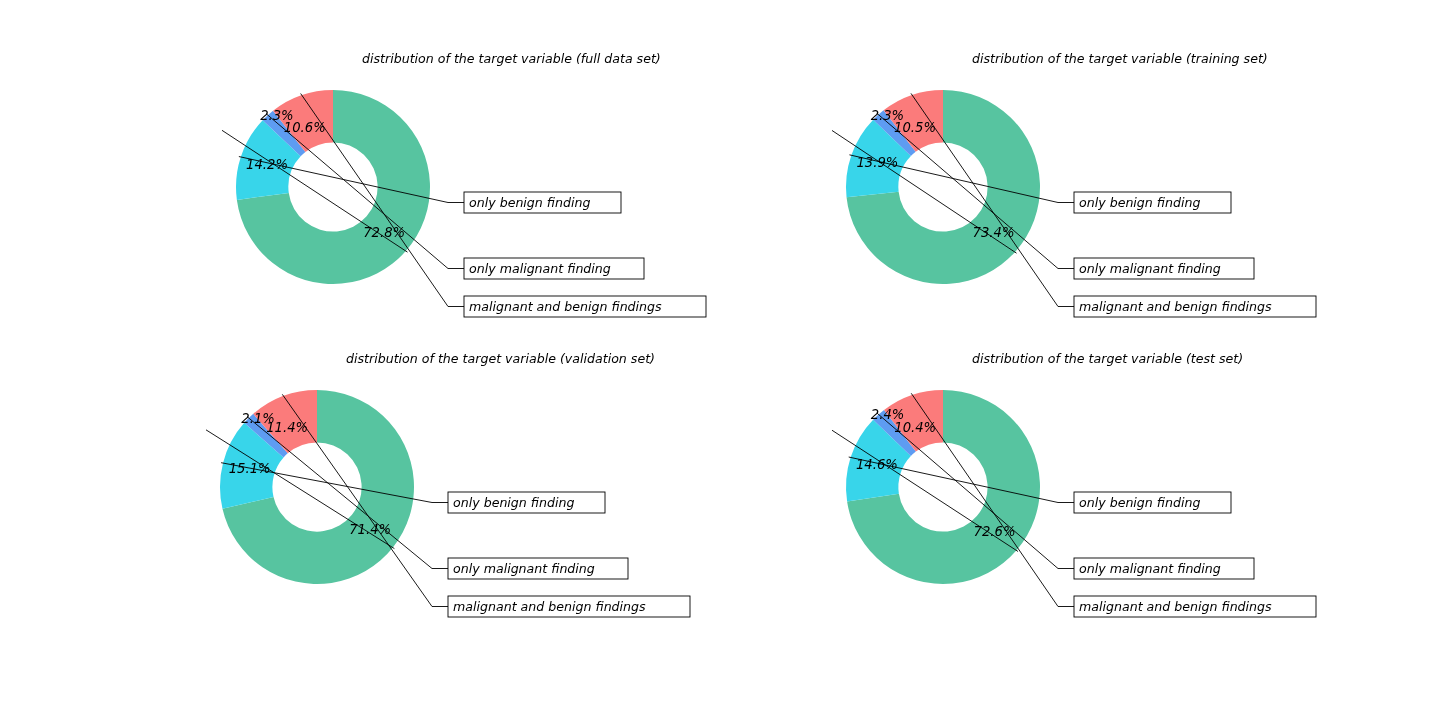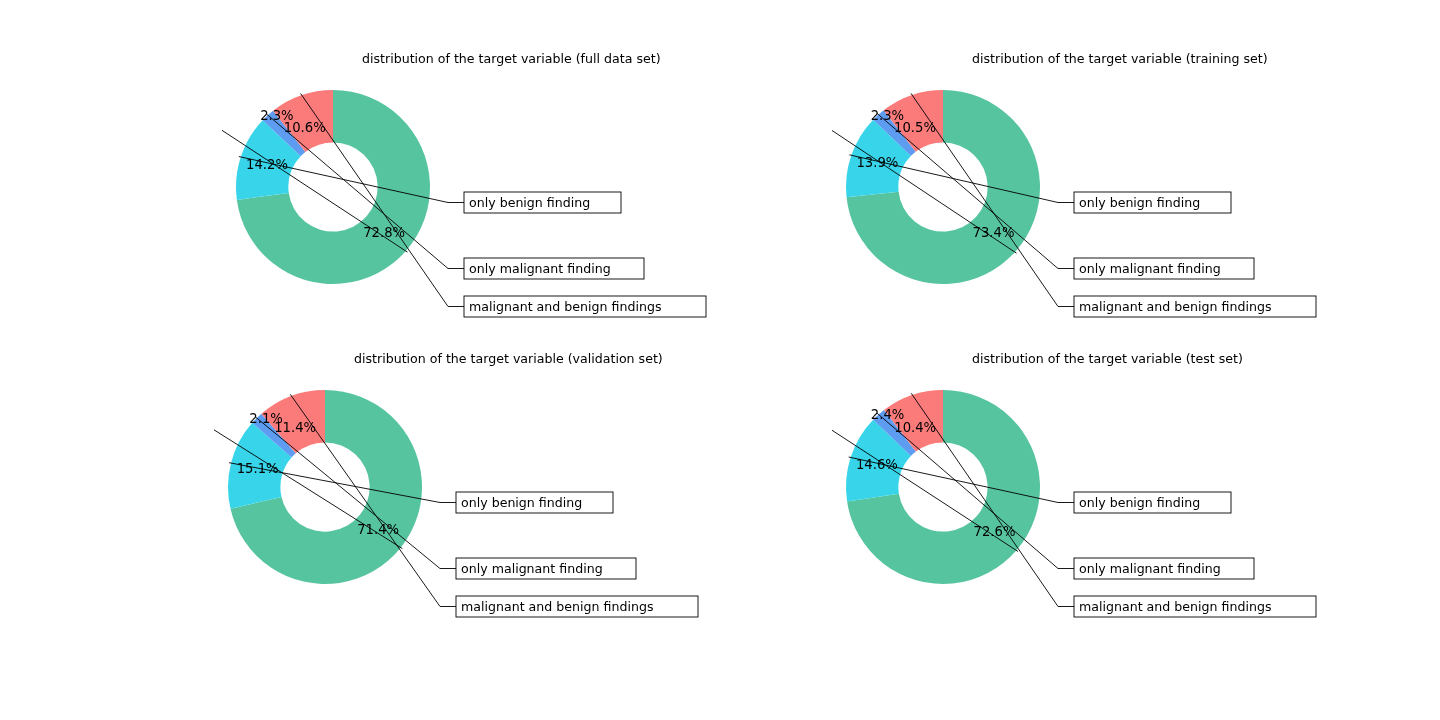--- a/index.html
+++ b/index.html
@@ -11,20 +11,21 @@
     width: 1440px;
     height: 720px;
     font-family: "DejaVu Sans", "Liberation Sans", sans-serif;
     color: #000000;
     overflow: hidden;
   }
   #figure {
     position: relative;
     width: 1312px;
     height: 720px;
+    font-style: italic;
   }
   .panel {
     position: absolute;
     width: 720px;
     height: 360px;
   }
   .panel svg {
     display: block;
     width: 720px;
     height: 360px;
@@ -105,21 +106,21 @@
         <rect x="242" y="152" width="157" height="21" class="labelbox"></rect>
         <text x="247" y="167" class="cat-label" text-anchor="start">only benign finding</text>
         <polyline points="44.92708662563767,73.35562670356947 226,228.5 242,228.5" class="leader"></polyline>
         <rect x="242" y="218" width="180" height="21" class="labelbox"></rect>
         <text x="247" y="233" class="cat-label" text-anchor="start">only malignant finding</text>
         <polyline points="78.98245898449163,53.38375852812591 226,266.5 242,266.5" class="leader"></polyline>
         <rect x="242" y="256" width="242" height="21" class="labelbox"></rect>
         <text x="247" y="271" class="cat-label" text-anchor="start">malignant and benign findings</text>
       </svg>
     </div>
-    <div class="panel" style="left: 214px; top: 340px;">
+    <div class="panel" style="left: 206px; top: 340px;">
       <svg viewBox="0 0 720 360" width="720" height="360">
         <text x="140" y="23" class="panel-title" text-anchor="start">distribution of the target variable (validation set)</text>
         <path d="M 111 50 A 97 97 0 1 1 16.470893339702002 168.7542638120899 L 67.51661093626292 157.00696135356137 A 44.620000000000005 44.620000000000005 0 1 0 111 102.38 Z" fill="#57c4a0" class="wedge"></path>
         <path d="M 16.470893339702002 168.7542638120899 A 97 97 0 0 1 38.239226245845444 82.85274906360576 L 77.5300440730889 117.49226456925865 A 44.620000000000005 44.620000000000005 0 0 0 67.51661093626292 157.00696135356137 Z" fill="#38d5ea" class="wedge"></path>
         <path d="M 38.239226245845444 82.85274906360576 A 97 97 0 0 1 47.31118169196326 73.8376160685979 L 81.7031435783031 113.34530339155503 A 44.620000000000005 44.620000000000005 0 0 0 77.5300440730889 117.49226456925865 Z" fill="#5e9cf2" class="wedge"></path>
         <path d="M 47.31118169196326 73.8376160685979 A 97 97 0 0 1 111.00000000000007 50 L 111.00000000000003 102.38 A 44.620000000000005 44.620000000000005 0 0 0 81.7031435783031 113.34530339155503 Z" fill="#fb7b7b" class="wedge"></path>
         <text x="164.12433603815032" y="194.28729029514284" class="pct-label" text-anchor="middle">71.4%</text>
         <text x="43.65824794254141" y="133.414440951581" class="pct-label" text-anchor="middle">15.1%</text>
         <text x="52.096343354183695" y="82.69986113297024" class="pct-label" text-anchor="middle">2.1%</text>
         <text x="81.19871965901356" y="92.40826268979774" class="pct-label" text-anchor="middle">11.4%</text>

